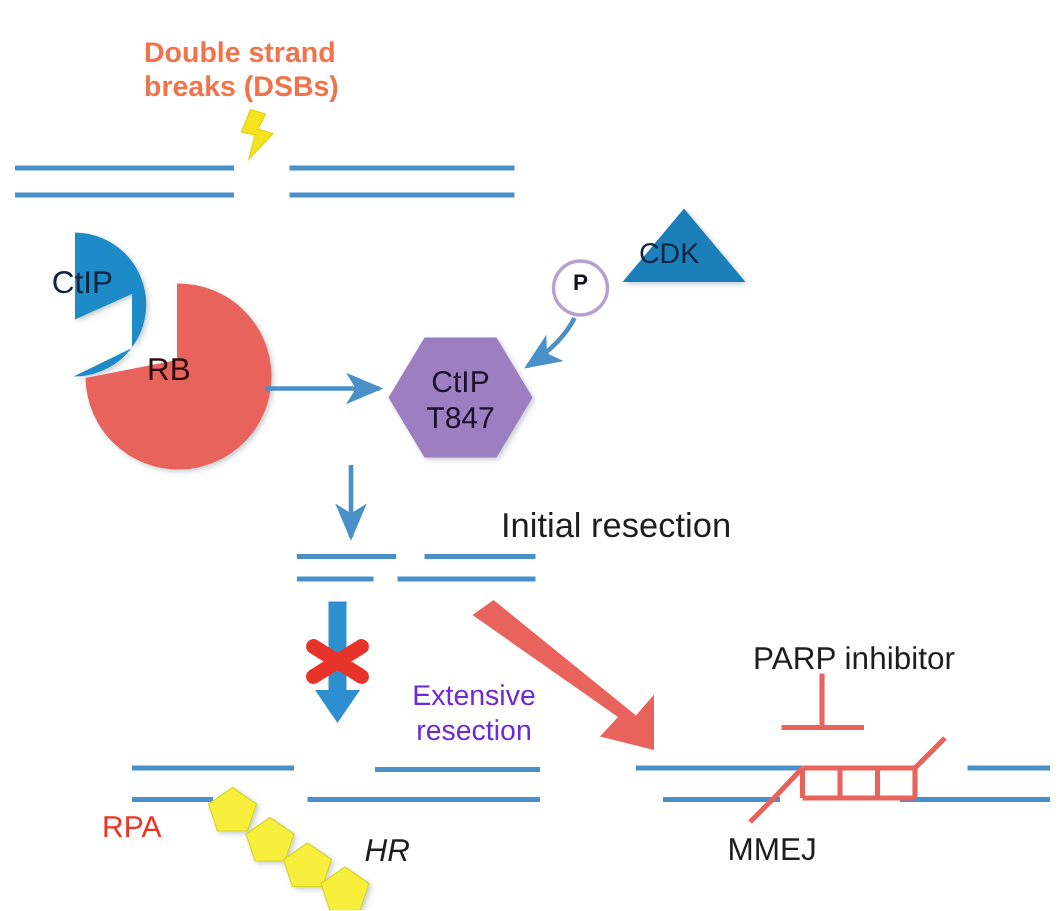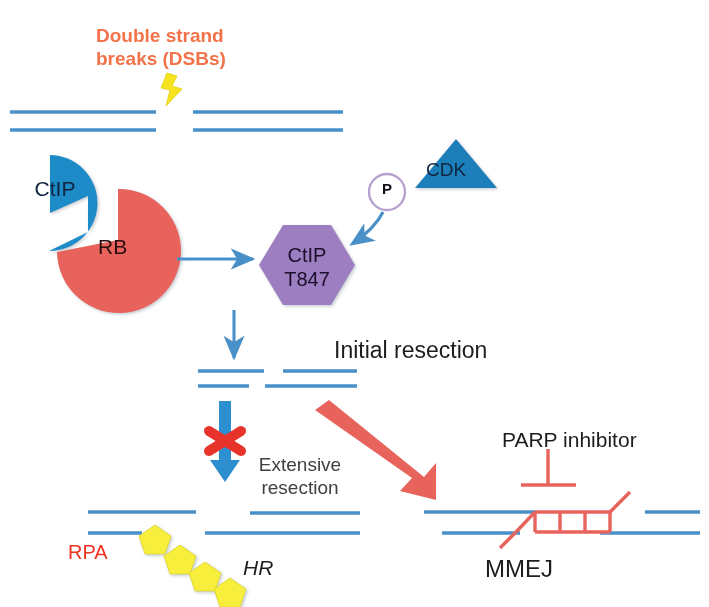--- a/index.html
+++ b/index.html
@@ -69,26 +69,26 @@
     font-size: 20px;
     color: #1b0f2b;
   }
   .lbl-initial {
     left: 334px;
     top: 336px;
     font-size: 23px;
     color: #1d1d1d;
   }
   .lbl-extensive {
-    left: 240px;
+    left: 256px;
     top: 453px;
     width: 120px;
     text-align: center;
     font-size: 19px;
-    color: #404040;
+    color: #6d28d9;
   }
   .lbl-parp {
     left: 502px;
     top: 411px;
     font-size: 21px;
     color: #1d1d1d;
     margin-top: 16px;
   }
   .lbl-rpa {
     left: 68px;
@@ -99,21 +99,21 @@
   .lbl-hr {
     left: 243px;
     top: 555px;
     font-size: 21px;
     color: #1d1d1d;
     font-style: italic;
   }
   .lbl-mmej {
     left: 485px;
     top: 554px;
-    font-size: 24px;
+    font-size: 21px;
     color: #1d1d1d;
   }
   svg.layer {
     position: absolute;
     left: 0;
     top: 0;
     width: 709px;
     height: 607px;
   }
 </style>

